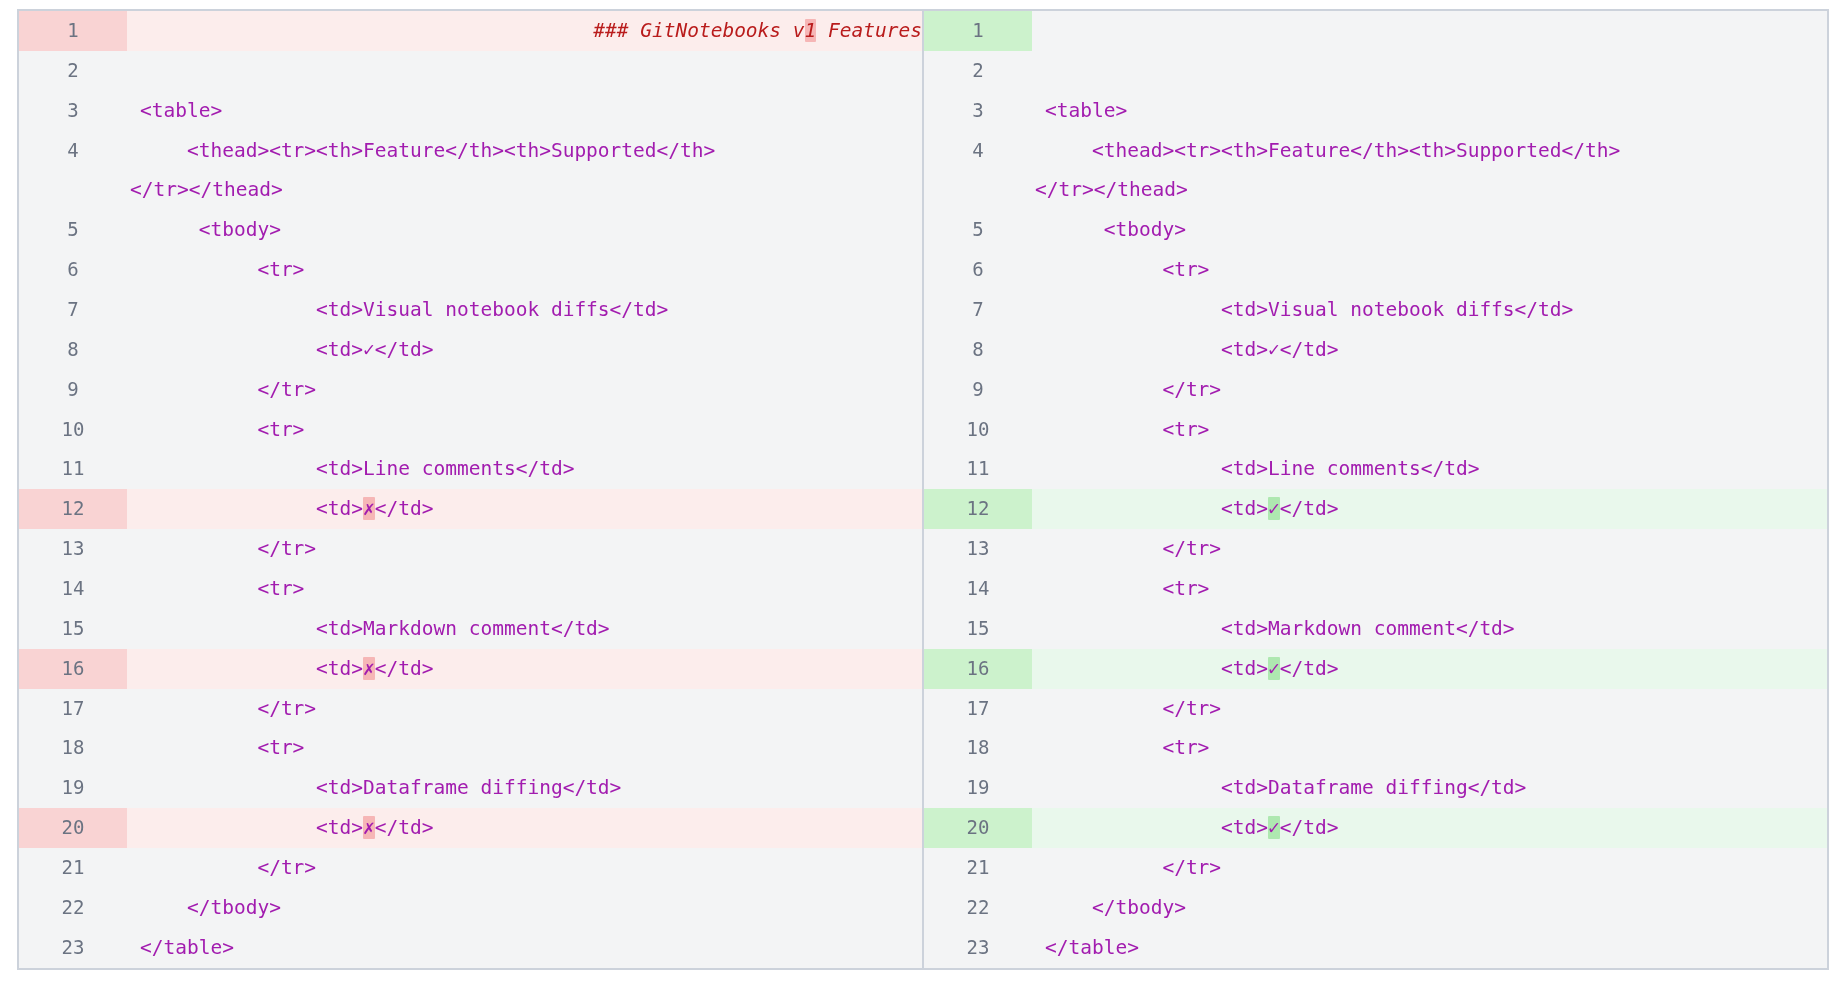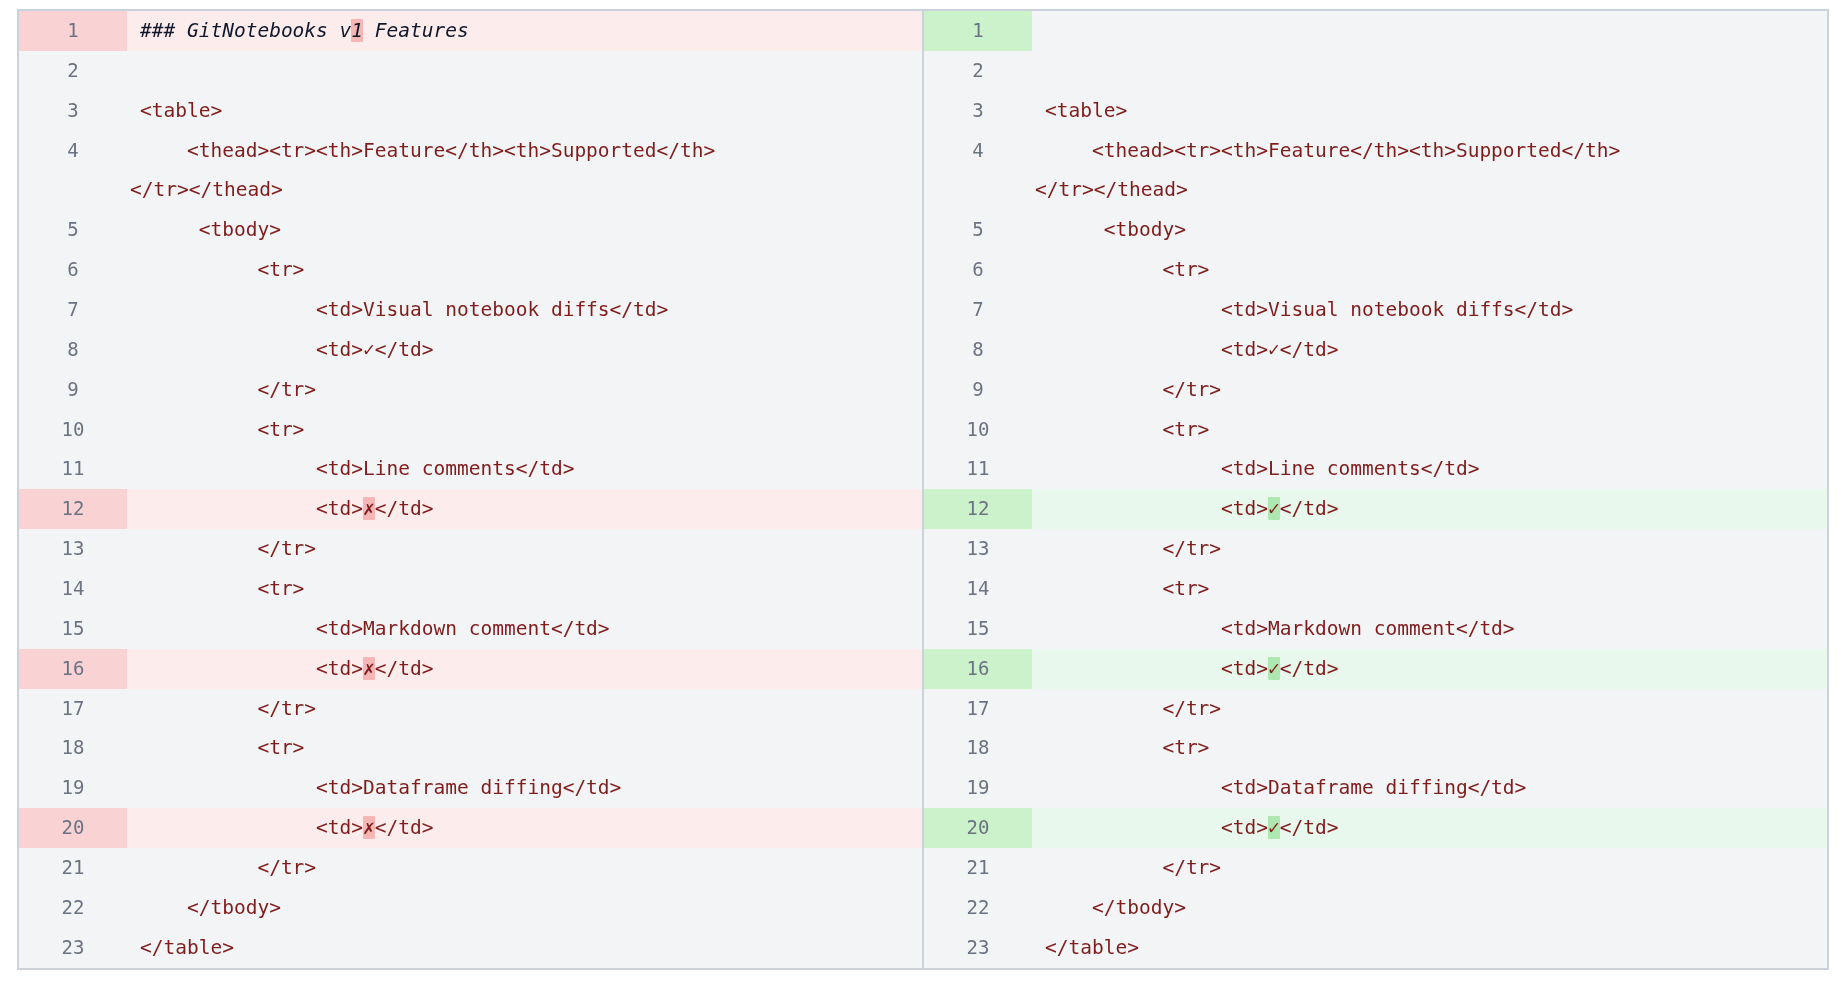--- a/index.html
+++ b/index.html
@@ -41,31 +41,31 @@
     flex: none;
     text-align: center;
     font-size: 19px;
     color: #6b7382;
     cursor: pointer;
     user-select: none;
   }
   .code {
     flex: 1;
     font-size: 19.5px;
-    color: #7f1d1d;
+    color: #a21caf;
     white-space: pre;
     padding-left: 13px;
     overflow: hidden;
   }
   .code.wrap { padding-left: 3px; }
   .g-del { background: #f9d3d3; }
   .c-del { background: #fcedec; }
   .g-add { background: #ccf2cc; }
   .c-add { background: #e9f8ec; }
-  .c-heading { color: #0f172a; font-style: italic; }
+  .c-heading { color: #b91c1c; font-style: italic; text-align: right; }
   .hl-del { background: #f6b6b6; border-radius: 1px; }
   .hl-add { background: #aee8b0; border-radius: 1px; }
 </style>
 </head>
 <body>
 
 <div class="diff">
   <section class="pane" id="pane-left">
   <div class="row">
     <div class="gutter g-del">1</div>

